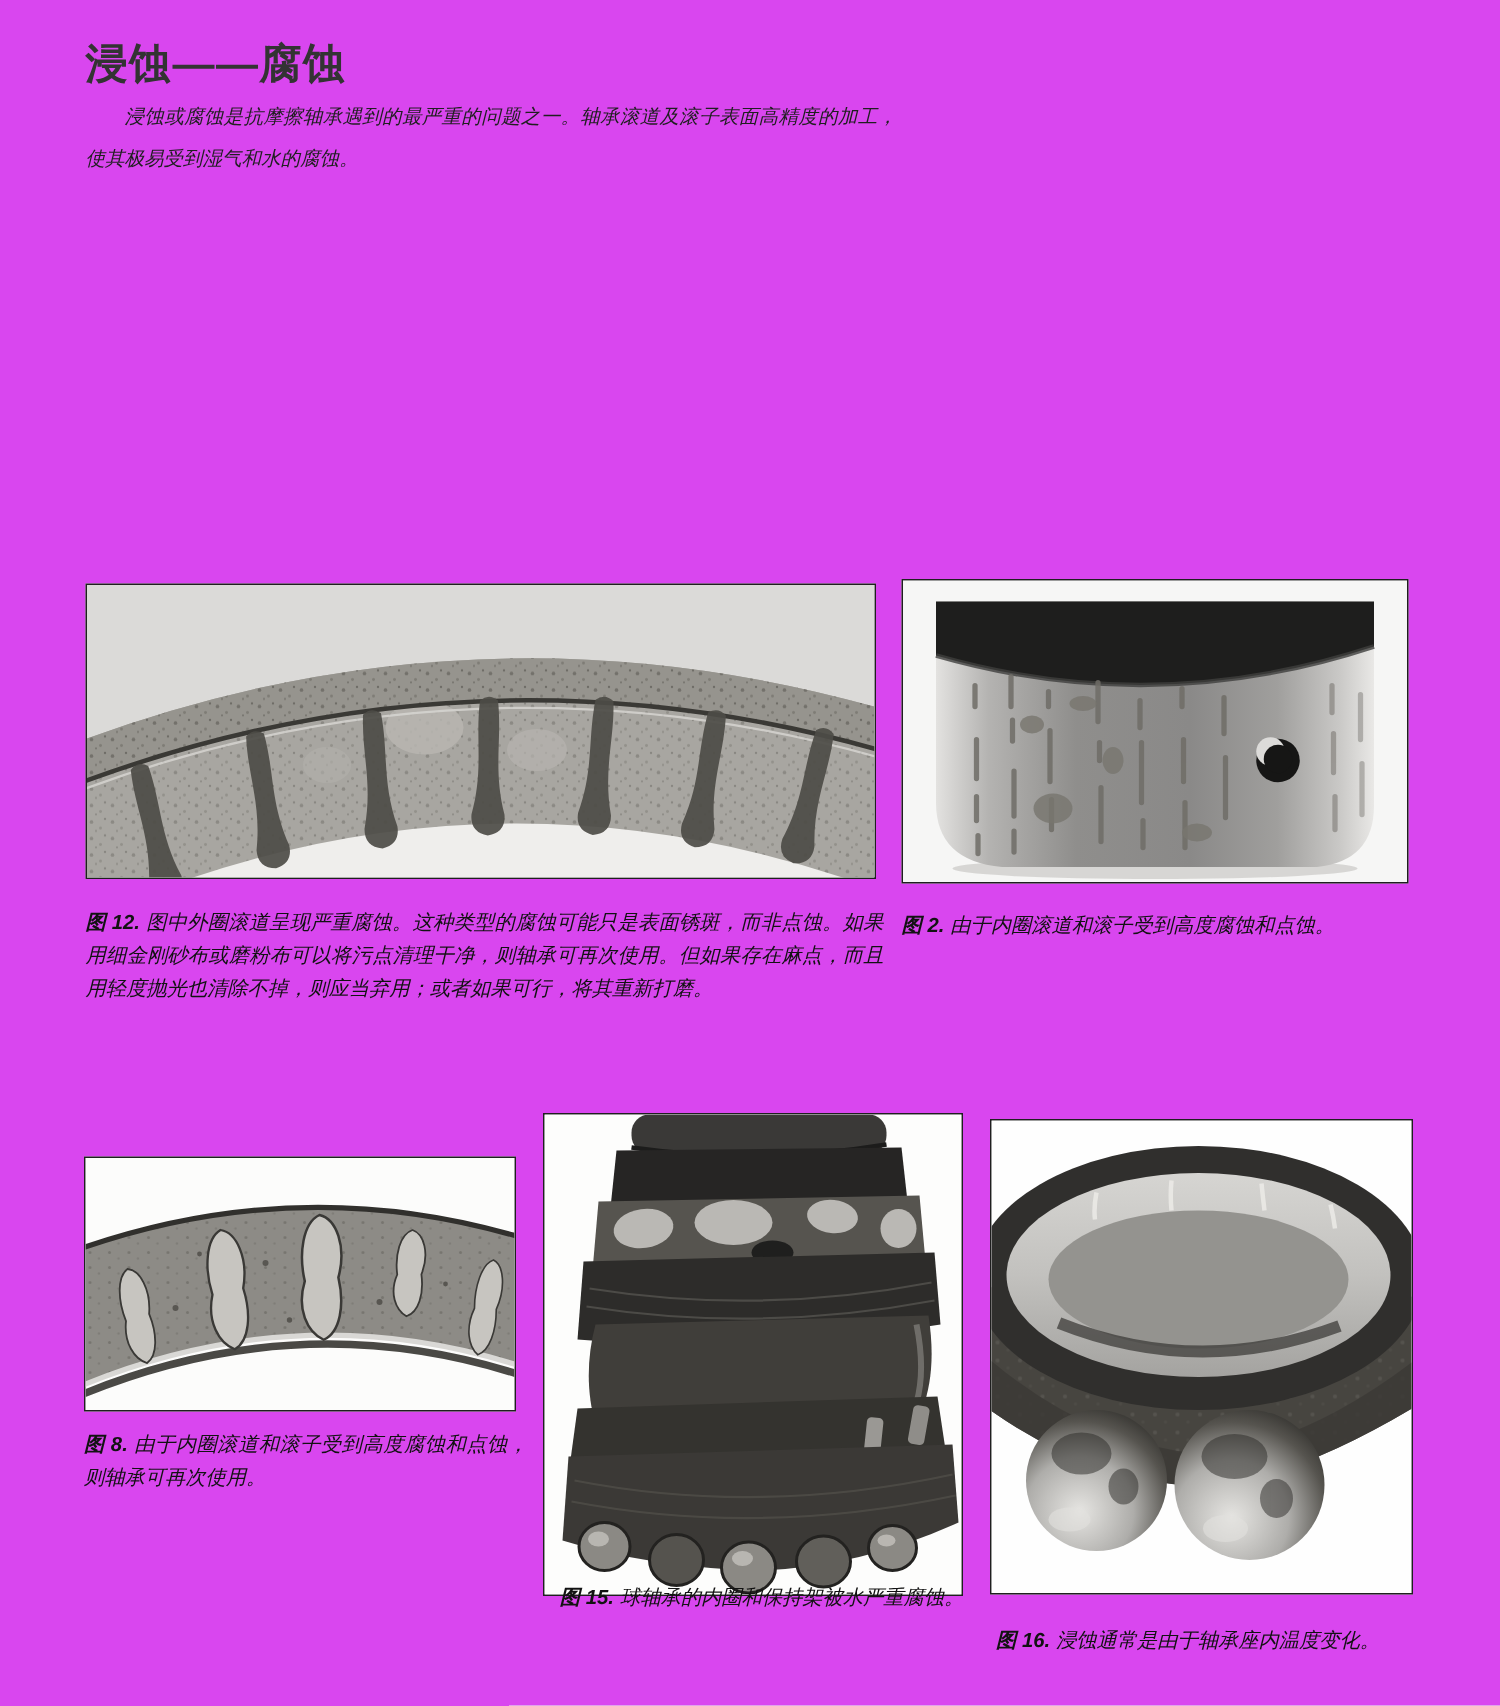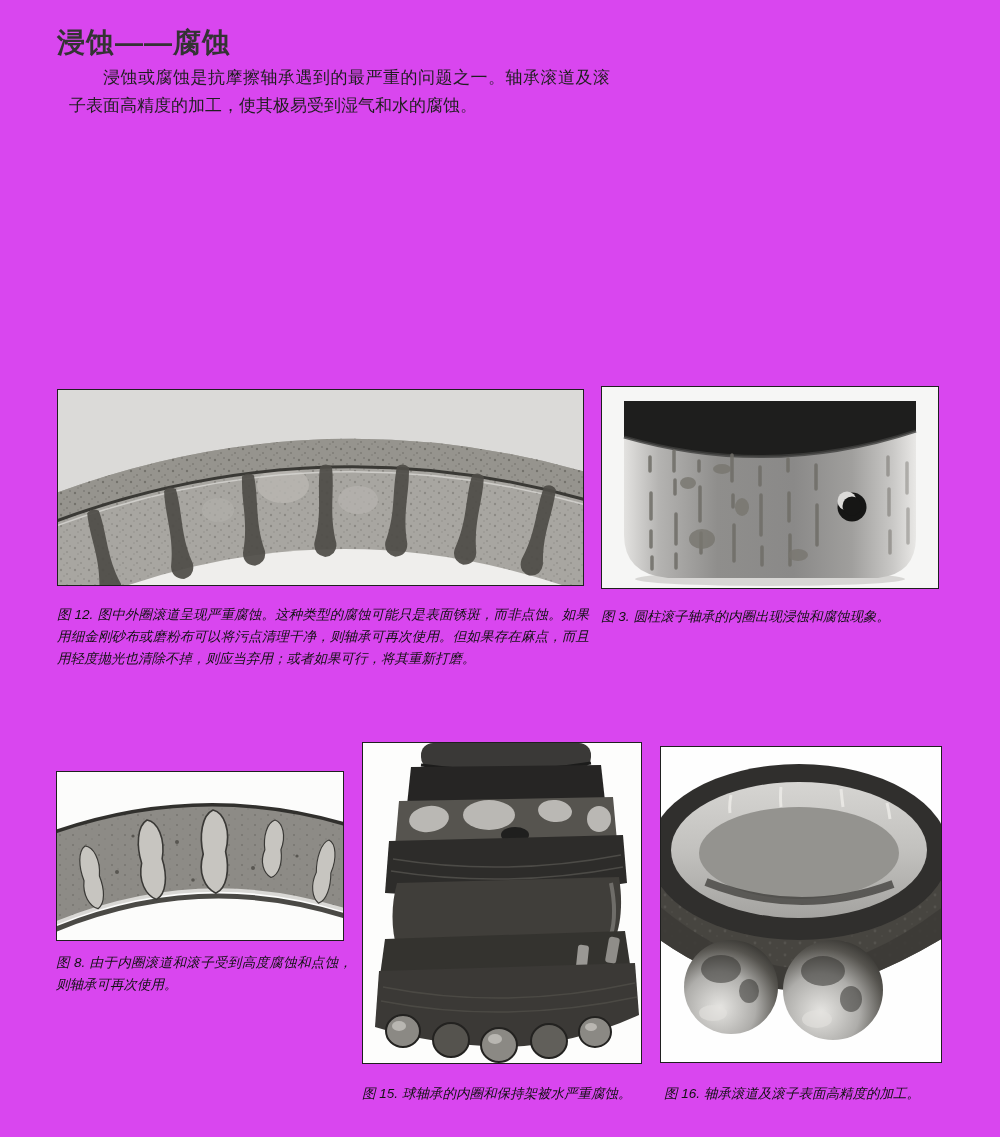--- a/index.html
+++ b/index.html
@@ -7,46 +7,46 @@
   .page {
     position:relative; width:1000px; height:1137px; margin:0 auto;
     background:#d946ef; overflow:hidden;
     font-family:"Liberation Sans","DejaVu Sans",sans-serif; color:#1c1c1c;
   }
   .title {
     position:absolute; left:57px; top:24px;
     font-size:28px; font-weight:bold; color:#333; letter-spacing:1px;
   }
   .body-para {
-    position:absolute; left:69px; width:541px;
-    font-size:17px; line-height:28px; text-align:justify;
-    text-indent:2em; color:#1f1f1f;
+    position:absolute; left:57px; width:541px;
+    font-size:13px; line-height:28px; text-align:justify;
+    text-indent:2em; color:#1f1f1f;font-style:italic;
   }
   .para-1 { top:64px; }
   .para-2 { top:144px; }
 
   .photo-frame {
     position:absolute; border:1px solid #1f1f1f; background:#fff; overflow:hidden;
   }
   .photo-frame svg { display:block; width:100%; height:100%; }
 
   .caption {
     position:absolute; font-size:13.5px; font-style:italic;
     line-height:22px; color:#121212; text-align:justify;
   }
-  .cap-label { font-weight:normal; font-style:italic; margin-right:4px; }
+  .cap-label { font-weight:bold; font-style:italic; margin-right:4px; }
 
   .frame-12 { left:57px;  top:389px; width:527px; height:197px; }
   .cap-12   { left:57px;  top:604px; width:532px; }
   .frame-13 { left:601px; top:386px; width:338px; height:203px; }
   .cap-13   { left:601px; top:606px; width:338px; text-align:left; }
   .frame-14 { left:56px;  top:771px; width:288px; height:170px; }
   .cap-14   { left:56px;  top:952px; width:296px; }
   .frame-15 { left:362px; top:742px; width:280px; height:322px; }
-  .cap-15   { left:362px; top:1083px; width:292px; text-align:left; }
+  .cap-15   { left:362px; top:1054px; width:292px; text-align:center; }
   .frame-16 { left:660px; top:746px; width:282px; height:317px; }
   .cap-16   { left:664px; top:1083px; width:300px; text-align:left; }
 </style>
 </head>
 <body>
 
 <div class="page">
 
   <h1 class="title">浸蚀——腐蚀</h1>
 
@@ -129,21 +129,21 @@
         <ellipse cx="140" cy="120" rx="7" ry="9"></ellipse>
         <ellipse cx="120" cy="82" rx="9" ry="5"></ellipse>
         <ellipse cx="196" cy="168" rx="10" ry="6"></ellipse>
       </g>
       <circle cx="250" cy="120" r="14.5" fill="#161615"></circle>
       <circle cx="245" cy="114" r="9.5" fill="#dcdbd9"></circle>
       <circle cx="250" cy="119" r="9.5" fill="#161615"></circle>
     </svg>
   </div>
   <p class="caption cap-13">
-    <span class="cap-label">图 3.</span><span>圆柱滚子轴承的内圈出现浸蚀和腐蚀现象。</span>
+    <span class="cap-label">图 2.</span><span>由于内圈滚道和滚子受到高度腐蚀和点蚀。</span>
   </p>
 
   <div class="photo-frame frame-14">
     <svg viewBox="0 0 286 168" preserveAspectRatio="none">
       <defs>
         <path id="blob14" d="M0,0 C-8,4 -10,20 -7,34 C-11,48 -6,60 2,64 C10,60 12,46 9,32 C13,16 8,2 0,0 Z"></path>
         <pattern id="sp14" width="13" height="10" patternUnits="userSpaceOnUse">
           <circle cx="3" cy="3" r="1" fill="#55534d"></circle>
           <circle cx="9" cy="7" r="0.8" fill="#6a6862"></circle>
         </pattern>
@@ -255,16 +255,16 @@
         <ellipse cx="162" cy="224" rx="22" ry="15"></ellipse>
         <ellipse cx="190" cy="252" rx="11" ry="13"></ellipse>
       </g>
       <g fill="#e2e1de" opacity="0.6">
         <ellipse cx="52" cy="266" rx="14" ry="8"></ellipse>
         <ellipse cx="156" cy="272" rx="15" ry="9"></ellipse>
       </g>
     </svg>
   </div>
   <p class="caption cap-16">
-    <span class="cap-label">图 16.</span><span>轴承滚道及滚子表面高精度的加工。</span>
+    <span class="cap-label">图 16.</span><span>浸蚀通常是由于轴承座内温度变化。</span>
   </p>
 
 </div>
 
 </body></html>

